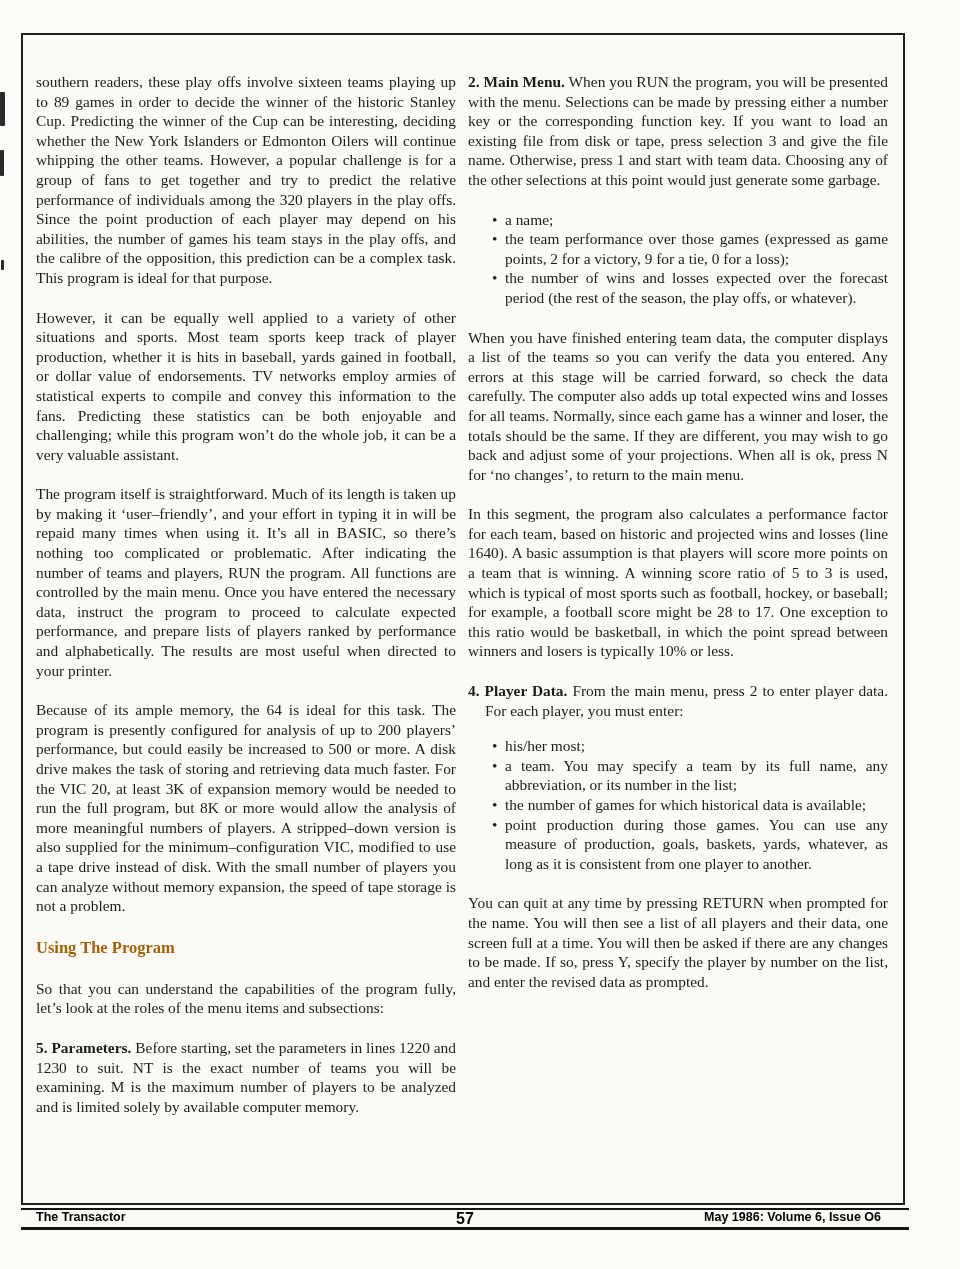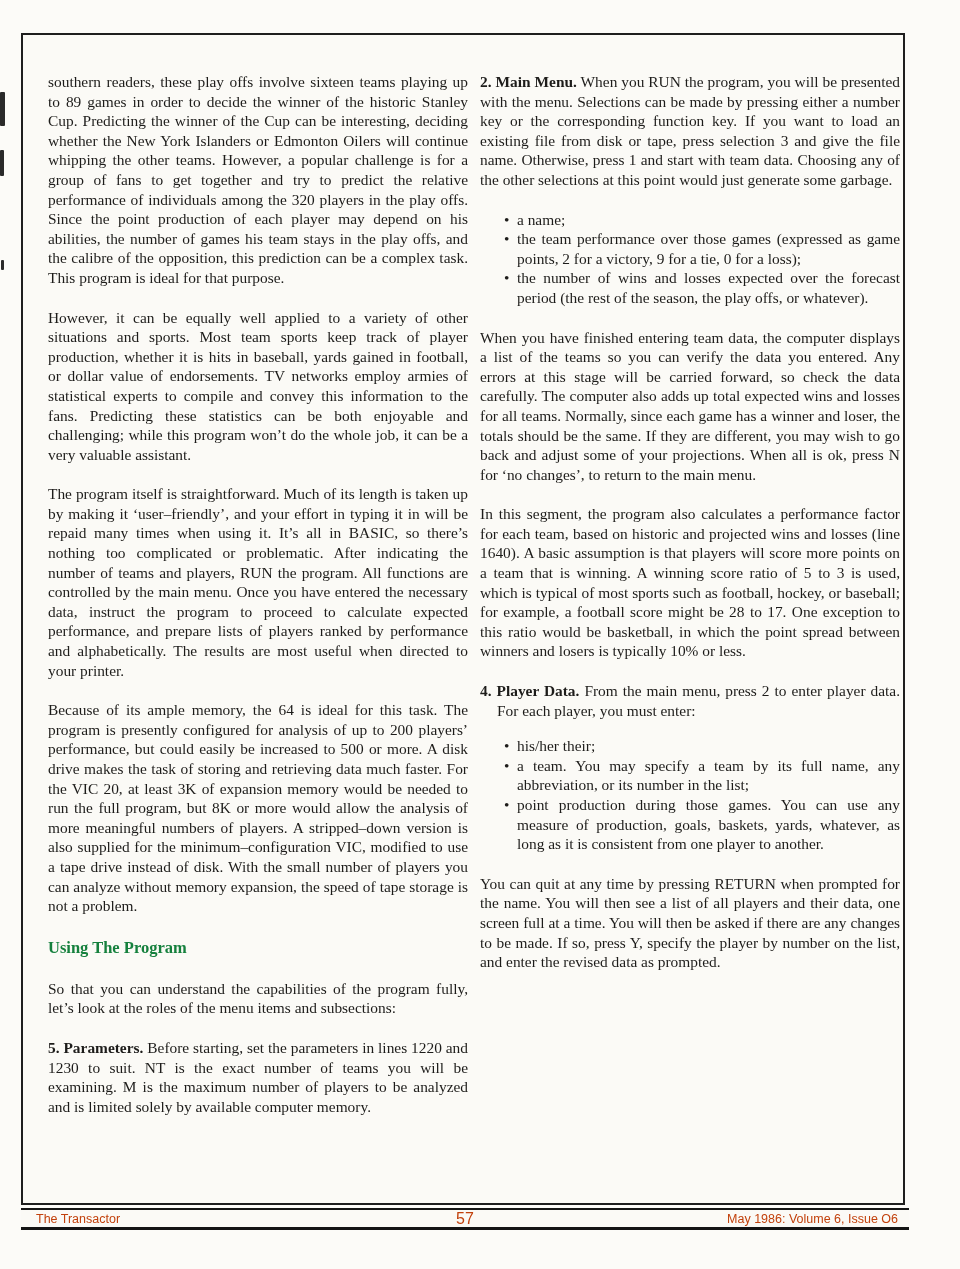--- a/index.html
+++ b/index.html
@@ -11,63 +11,63 @@
     font-family:"Liberation Serif", serif;
   }
   .page-border {
     position:absolute; left:21px; top:33px;
     width:884px; height:1172px;
     border:2px solid #1e1e1e;
     background:#fbfaf6;
     box-sizing:border-box;
   }
   .columns {
-    position:absolute; left:48px; top:72px;
+    position:absolute; left:36px; top:72px;
     width:852px;
     display:flex; gap:12px;
   }
   .col {
     width:420px;
     font-size:15.4px; line-height:19.6px;
     color:#1d1c1a;
     text-align:justify;
   }
   .col p { margin:0 0 20px 0; }
   .col p.no-gap { margin-bottom:0; }
   .col h3 {
     font-size:16.5px; line-height:20px;
     margin:22px 0 21px 0;
-    color:#15803d;
+    color:#a16207;
   }
   .hang { padding-left:17px; text-indent:-17px;font-family:Liberation Serif, serif; }
   ul.bullets {
     list-style:none;
     margin:16px 0 20px 0;
     padding:0 0 0 24px;
   }
   ul.bullets li { position:relative; padding-left:13px; }
   ul.bullets li::before {
     content:"\2022";
     position:absolute; left:0; top:0;
   }
   .footer {
     position:absolute; left:21px; top:1208px;
     width:888px; height:22px;
     border-top:2px solid #141414;
     border-bottom:3px solid #141414;
     background:#fbfaf6;
     font-family:"Liberation Sans", sans-serif;
-    font-weight:normal;
-    color:#c2410c;
-    display:flex; align-items:center;
+    font-weight:bold;
+    color:#000000;
+    display:flex; align-items:flex-start;
     box-sizing:border-box;
   }
   .footer .f-left  { margin-left:15px; font-size:12.5px; }
   .footer .f-center{ position:absolute; left:0; right:0; text-align:center; font-size:16px; }
-  .footer .f-right { position:absolute; right:11px; font-size:12.5px; }
+  .footer .f-right { position:absolute; right:28px; font-size:12.5px; }
   .speck { position:absolute; background:#2a2a2a; border-radius:1px; }
   .speck1 { left:0; top:92px;  width:5px; height:34px; }
   .speck2 { left:0; top:150px; width:4px; height:26px; }
   .speck3 { left:1px; top:260px; width:3px; height:10px; }
 </style>
 </head>
 <body>
 
 <div class="page-border"></div>
 
@@ -94,22 +94,23 @@
       <li>a name;</li>
       <li>the team performance over those games (expressed as game points, 2 for a victory, 9 for a tie, 0 for a loss);</li>
       <li>the number of wins and losses expected over the forecast period (the rest of the season, the play offs, or whatever).</li>
     </ul>
 
     <p>When you have finished entering team data, the computer displays a list of the teams so you can verify the data you entered. Any errors at this stage will be carried forward, so check the data carefully. The computer also adds up total expected wins and losses for all teams. Normally, since each game has a winner and loser, the totals should be the same. If they are different, you may wish to go back and adjust some of your projections. When all is ok, press N for ‘no changes’, to return to the main menu.</p>
     <p>In this segment, the program also calculates a performance factor for each team, based on historic and projected wins and losses (line 1640). A basic assumption is that players will score more points on a team that is winning. A winning score ratio of 5 to 3 is used, which is typical of most sports such as football, hockey, or baseball; for example, a football score might be 28 to 17. One exception to this ratio would be basketball, in which the point spread between winners and losers is typically 10% or less.</p>
 
     <p class="no-gap hang"><strong>4. Player Data.</strong> <span>From the main menu, press 2 to enter player data. For each player, you must enter:</span></p>
     <ul class="bullets">
-      <li>his/her their;</li>
+      <li>his/her most;</li>
       <li>a team. You may specify a team by its full name, any abbreviation, or its number in the list;</li>
+      <li>the number of games for which historical data is available;</li>
       <li>point production during those games. You can use any measure of production, goals, baskets, yards, whatever, as long as it is consistent from one player to another.</li>
     </ul>
 
     <p>You can quit at any time by pressing RETURN when prompted for the name. You will then see a list of all players and their data, one screen full at a time. You will then be asked if there are any changes to be made. If so, press Y, specify the player by number on the list, and enter the revised data as prompted.</p>
   </div>
 
 </div>
 
 <div class="footer">
   <span class="f-left">The Transactor</span>

